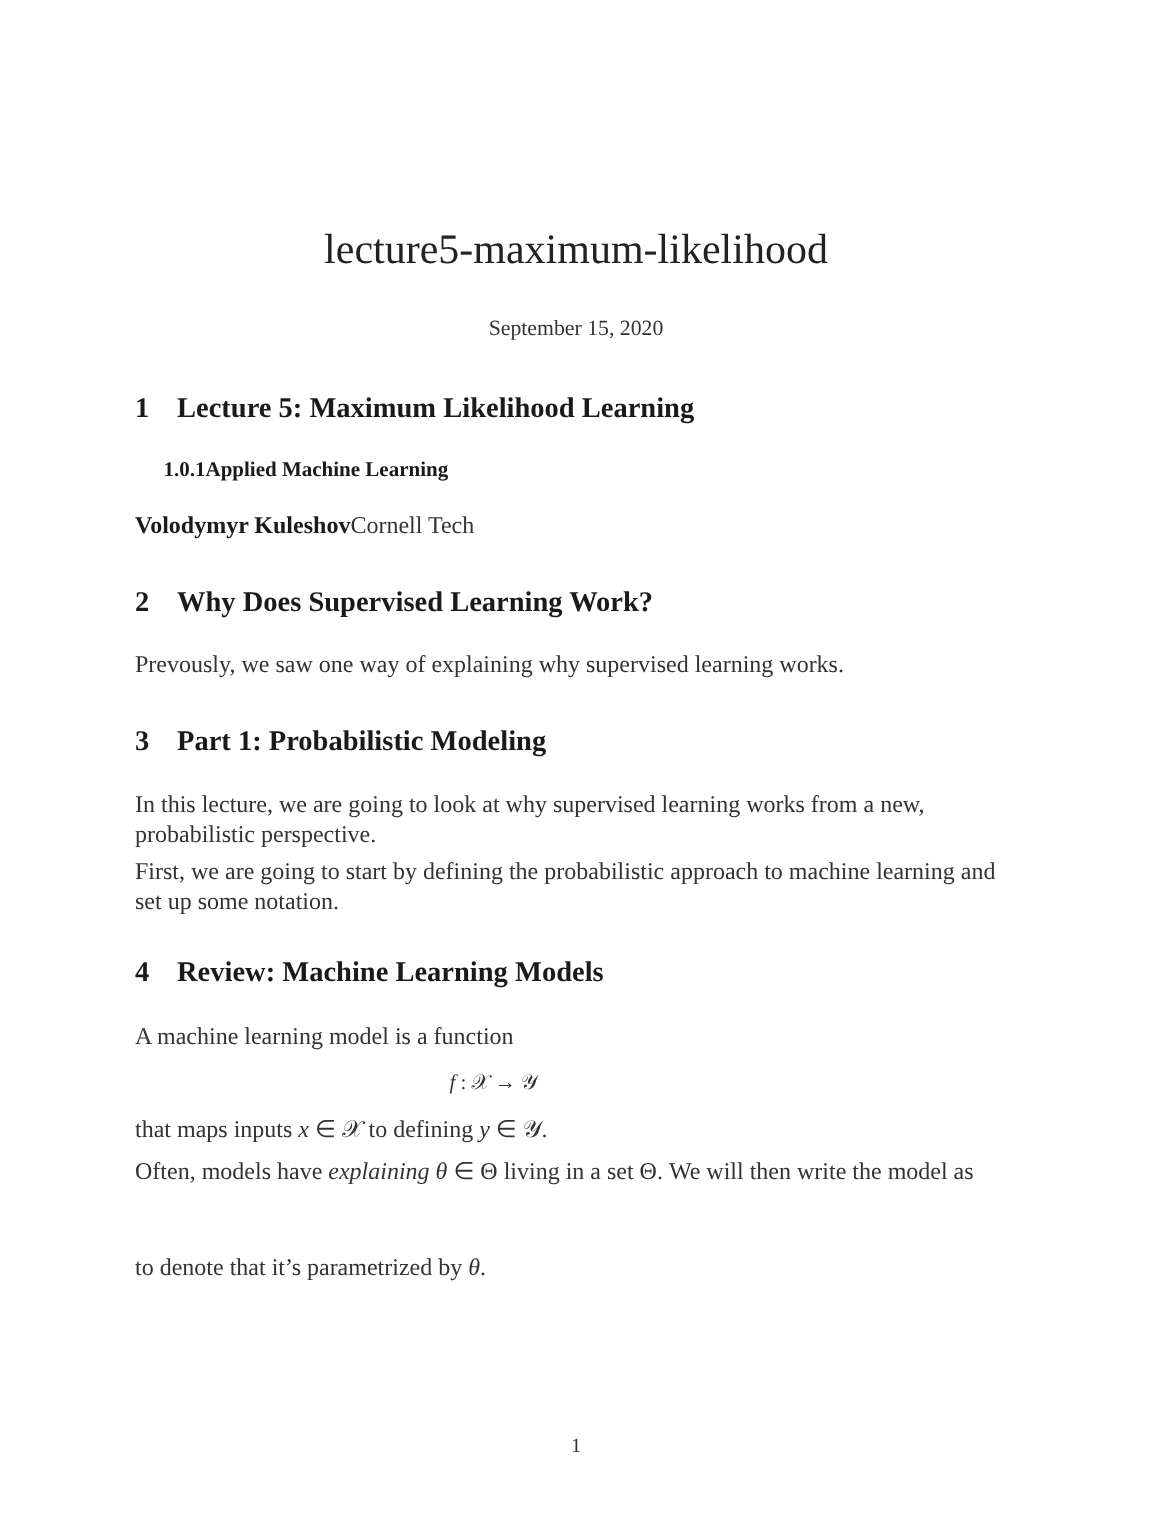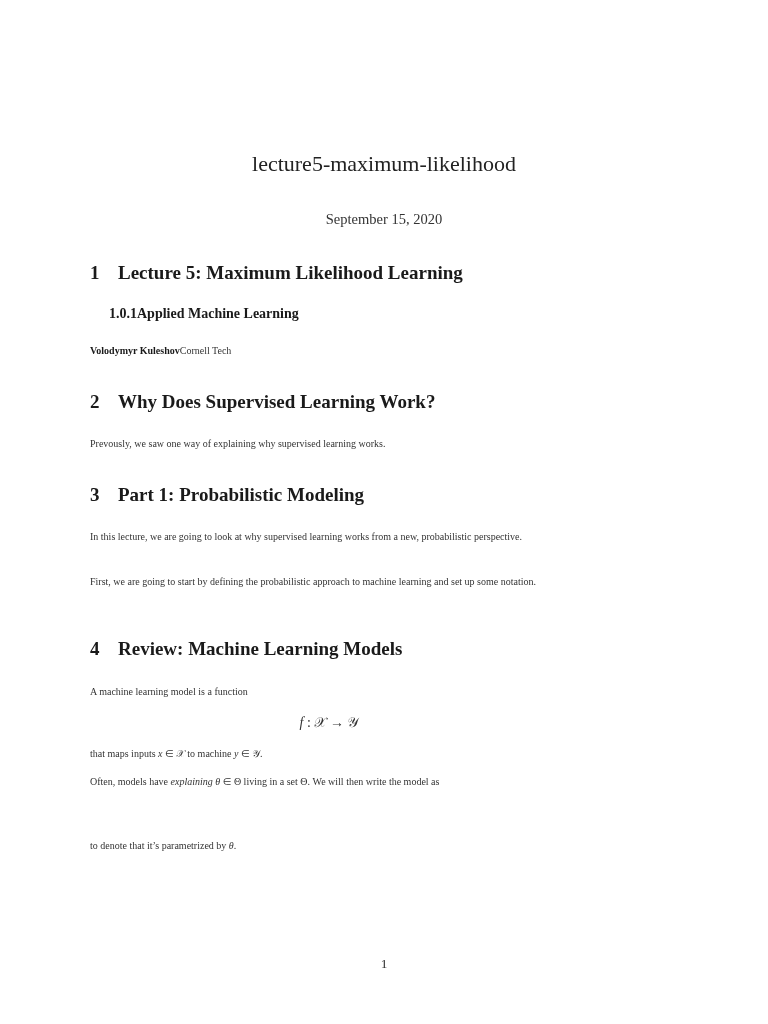--- a/index.html
+++ b/index.html
@@ -1,26 +1,26 @@
 <!DOCTYPE html>
 <html><head>
   <meta charset="utf-8">
   <style>
     html, body { margin: 0; padding: 0; background: #ffffff; }
     body { width: 768px; height: 1024px; position: relative; overflow: hidden;
            font-family: "DejaVu Serif", "Liberation Serif", serif; color: #1a1a1a; }
     .page { position: absolute; left: 0; top: 0; width: 768px; height: 1024px; }
     .abs { position: absolute; white-space: nowrap; }
-    .title { font-family: "Liberation Serif", serif; font-size: 22px; color: #222; left: 0; width: 768px; text-align: center; top: 151px; }
+    .title { font-family: "Liberation Serif", serif; font-size: 28px; color: #222; left: 0; width: 768px; text-align: center; top: 151px; }
     .date { font-family: "Liberation Serif", serif; font-size: 14.5px; color: #333; left: 0; width: 768px; text-align: center; top: 211px; }
     .h1 { font-family: "Liberation Serif", serif; font-weight: bold; font-size: 19px; color: #1a1a1a; left: 90px; }
     .h1 .num { display: inline-block; width: 28px; }
     .h3 { font-family: "Liberation Serif", serif; font-weight: bold; font-size: 14px; color: #1a1a1a; left: 90px; text-align: right; }
     .h3 .num { display: inline-block; width: 47px; }
-    .p { font-family: "Liberation Serif", serif; font-size: 10px; color: #333; left: 90px; line-height: 20px; }
+    .p { font-family: "Liberation Serif", serif; font-size: 16px; color: #333; left: 90px; line-height: 20px; }
     .p.wrap { white-space: normal; width: 590px; }
     .bold { font-weight: bold; color: #1a1a1a; }
     .math { font-family: "Liberation Serif", serif; font-size: 14px; color: #333; left: 0; width: 658px; text-align: center; }
     .math i { font-style: italic; }
     .page-num { font-family: "Liberation Serif", serif; font-size: 13.5px; color: #333; left: 0; width: 768px; text-align: center; top: 956px; }
   </style>
 </head>
 <body>
 
 <div class="page">
@@ -52,21 +52,21 @@
   <div class="abs h1" style="top:638px;">
     <span class="num">4</span><span>Review: Machine Learning Models</span>
   </div>
   <div class="abs p" style="top:682px;">A machine learning model is a function</div>
 
   <div class="abs math" style="top:715px;">
     <i>f</i><span> : 𝒳 → 𝒴</span>
   </div>
 
   <div class="abs p" style="top:744px;">
-    <span>that maps inputs </span><i>x</i><span> ∈ 𝒳 to machine </span><i>y</i><span> ∈ 𝒴.</span>
+    <span>that maps inputs </span><i>x</i><span> ∈ 𝒳 to defining </span><i>y</i><span> ∈ 𝒴.</span>
   </div>
 
   <div class="abs p" style="top:772px;">
     <span>Often, models have </span><i>explaining</i><i> θ</i><span> ∈ Θ living in a set Θ. We will then write the model as</span>
   </div>
 
 
   <div class="abs p" style="top:836px;">
     <span>to denote that it’s parametrized by </span><i>θ</i><span>.</span>
   </div>

